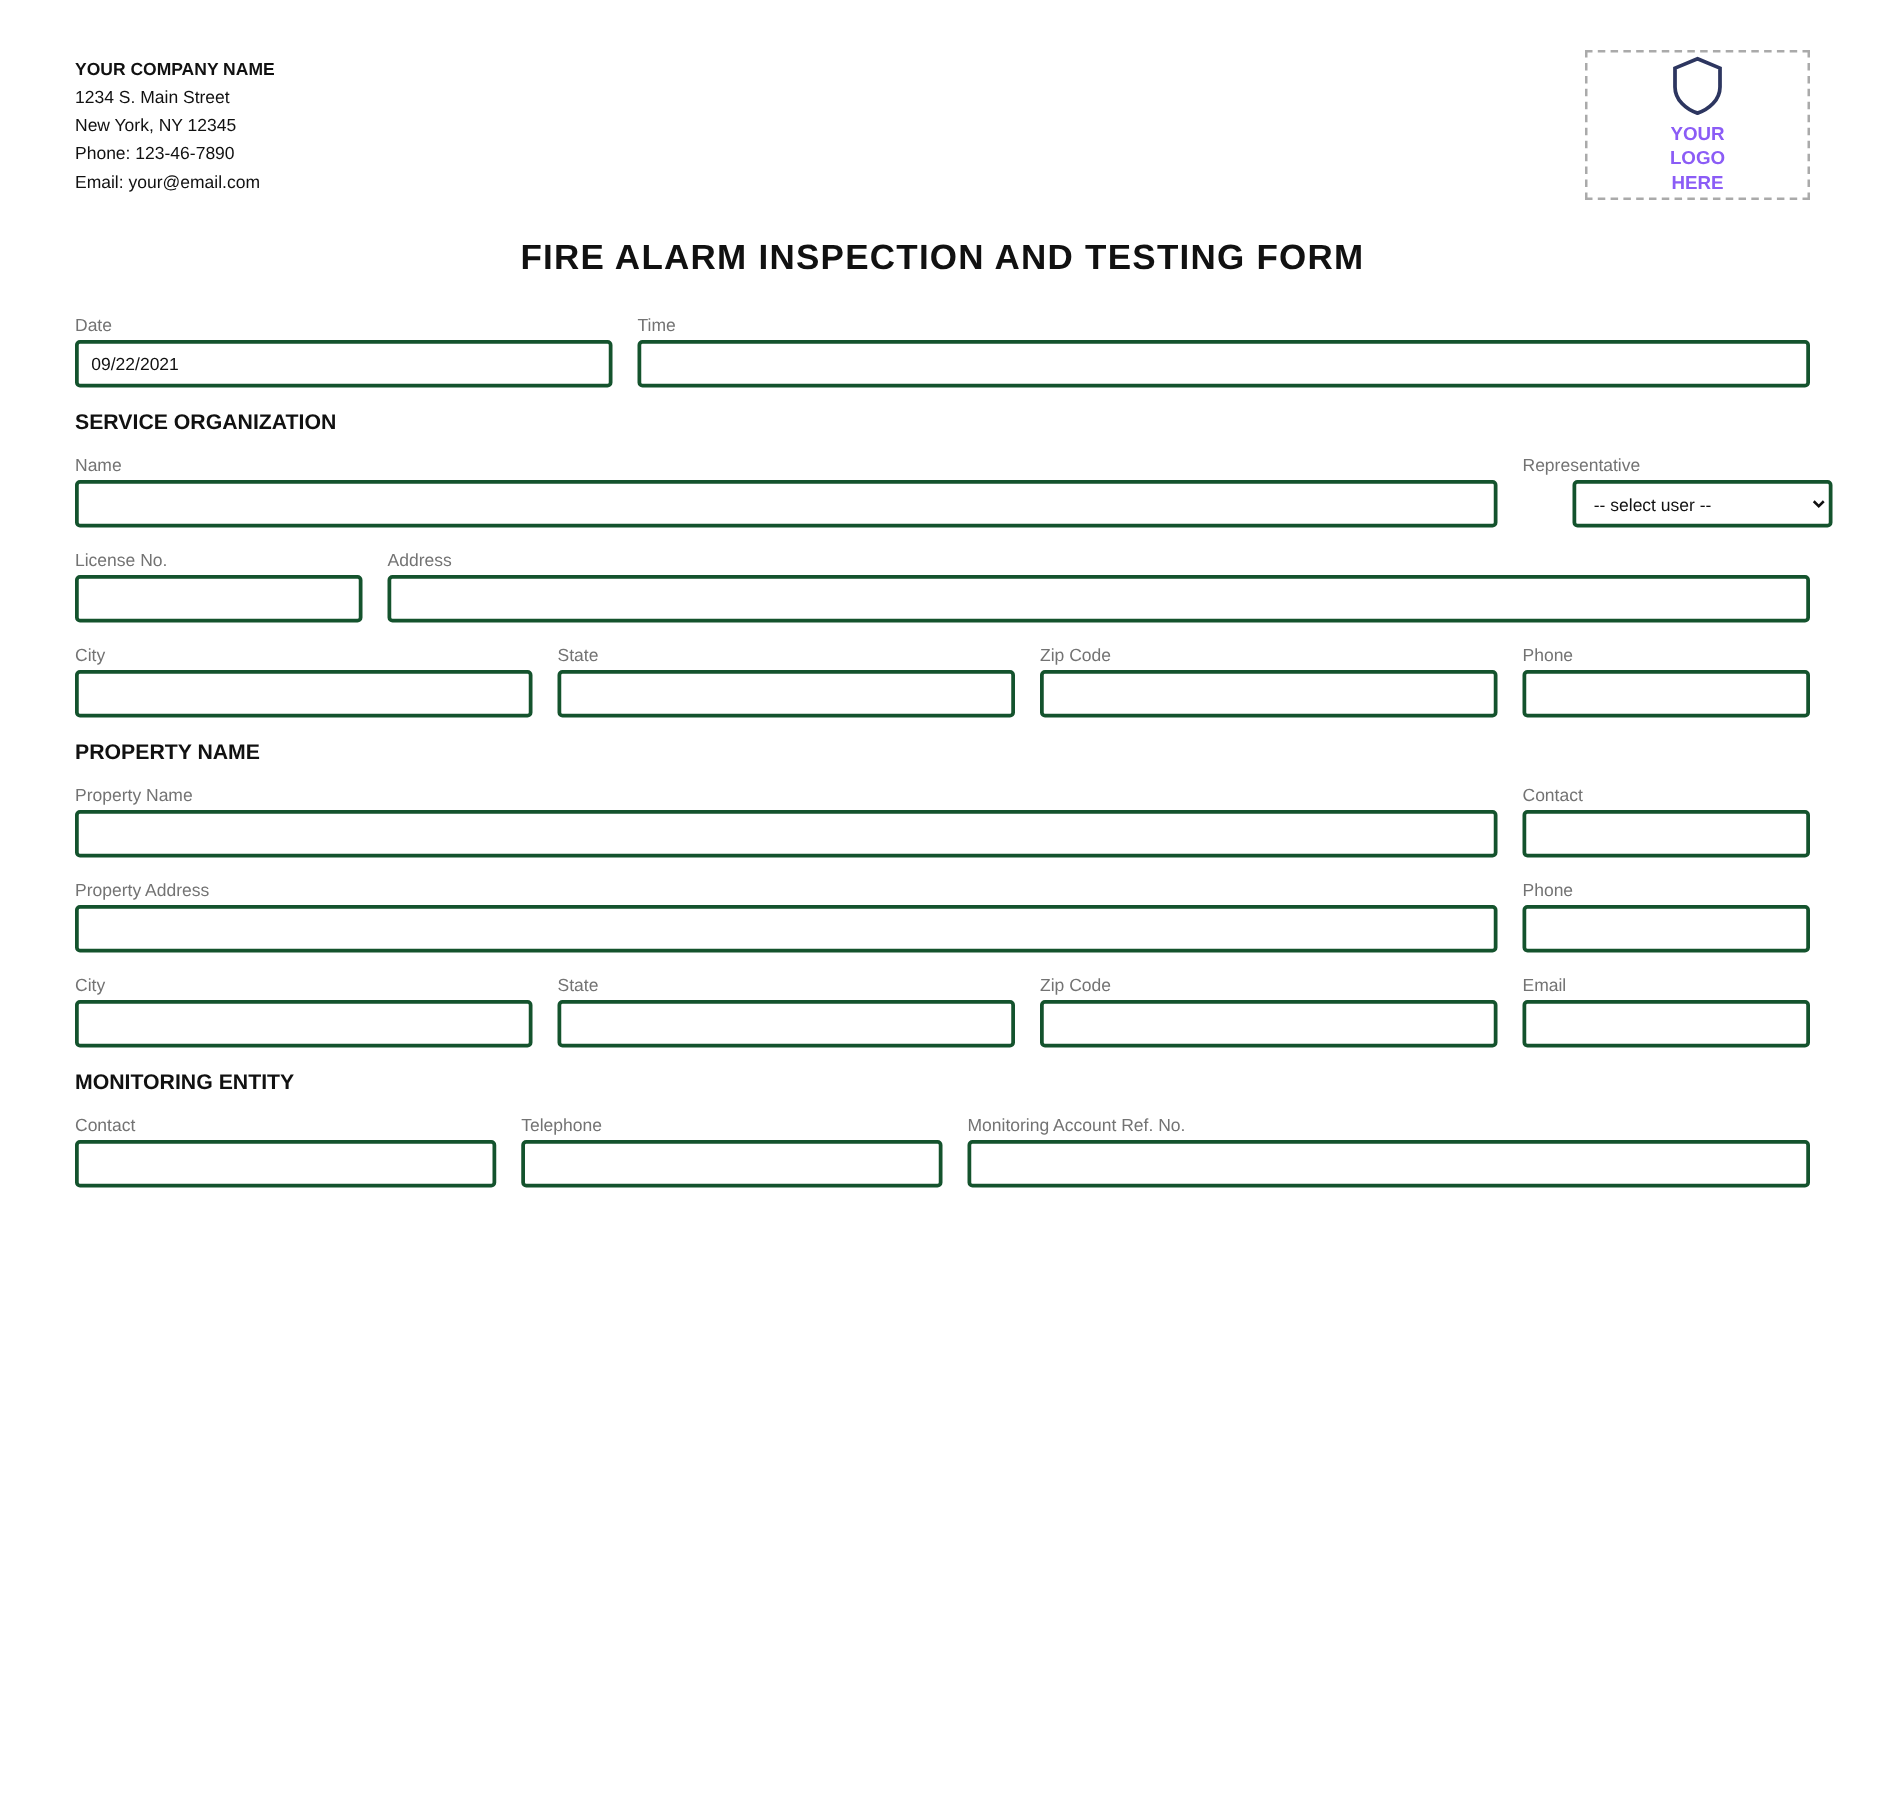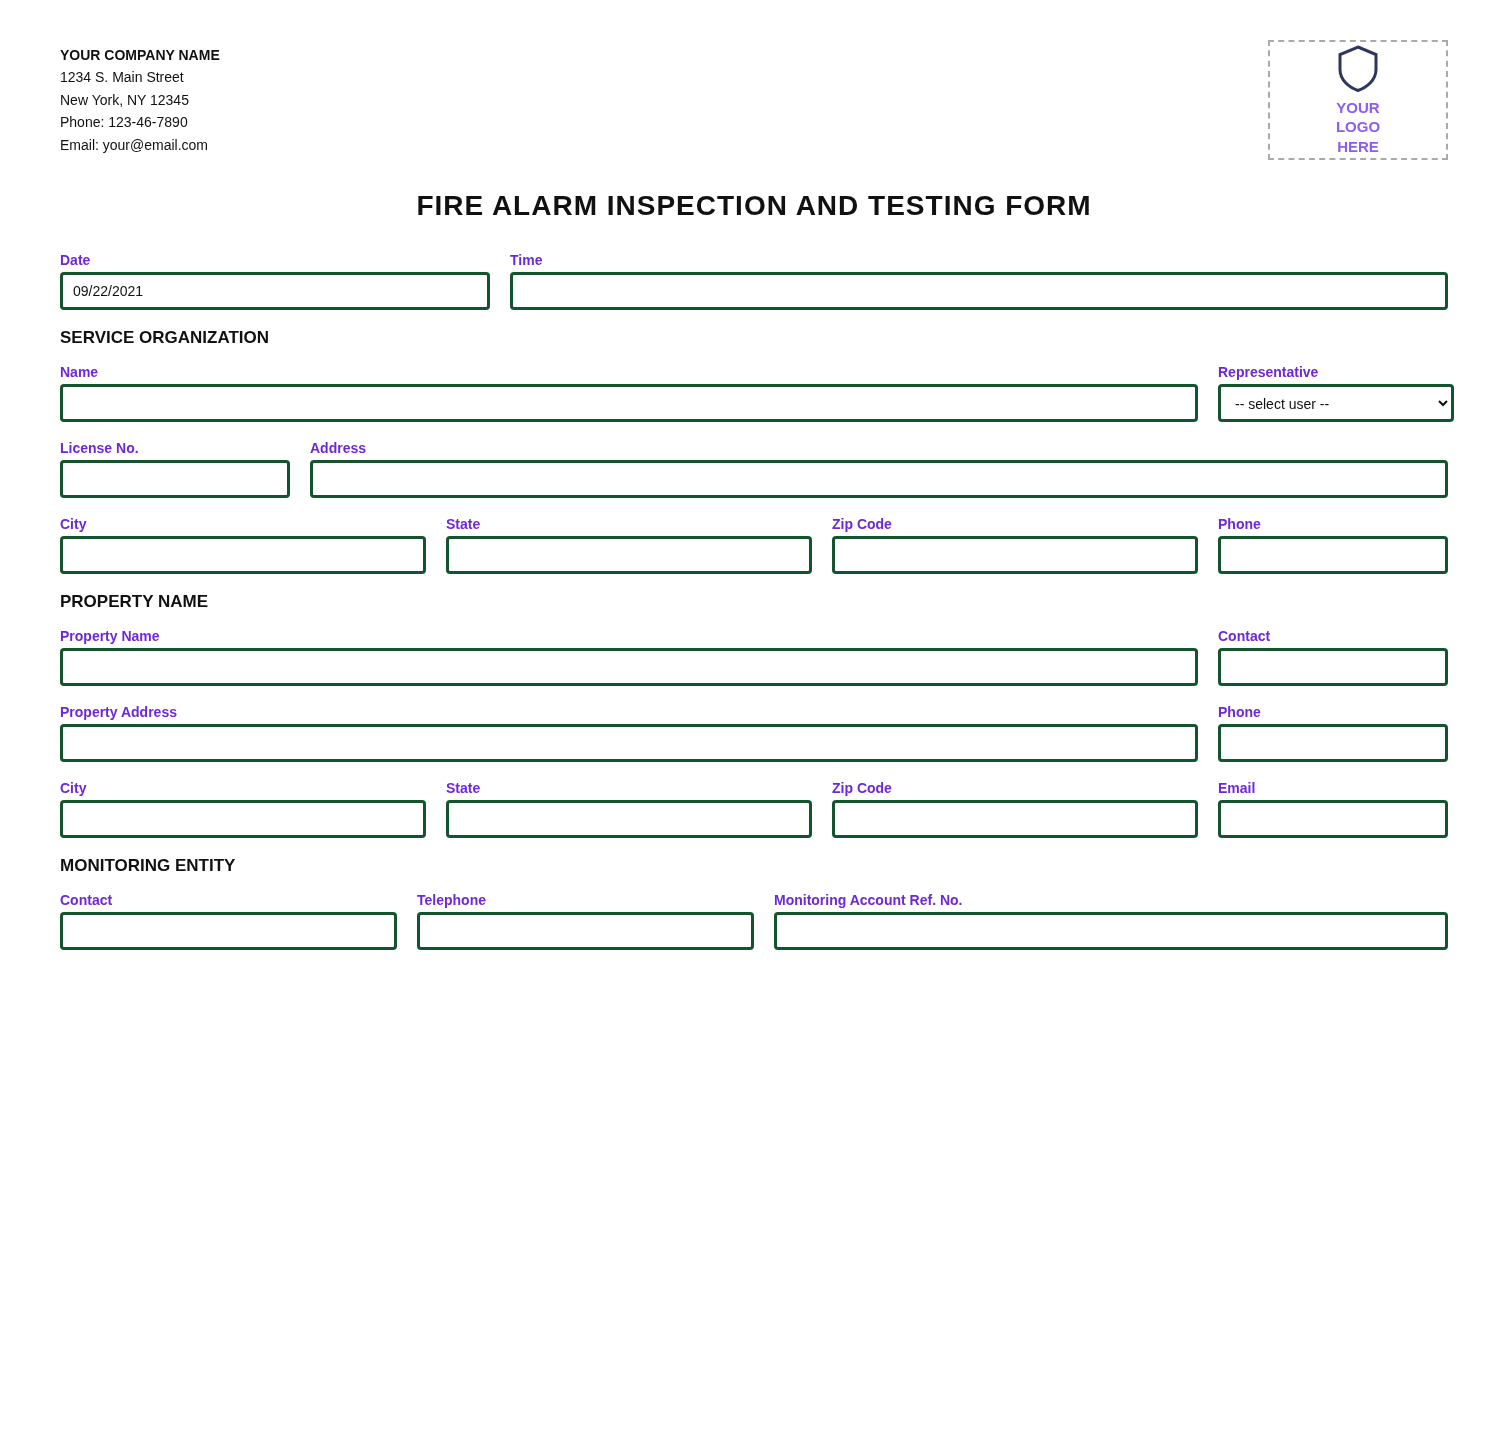--- a/index.html
+++ b/index.html
@@ -64,22 +64,21 @@
       margin-bottom: 18px;
       align-items: flex-end;
     }
     .field-group {
       display: flex;
       flex-direction: column;
       gap: 4px;
     }
     .field-group label {
       font-size: 14px;
-      color: #6d28d9;
-      font-weight: bold;
+      color: #737373;
     }
     .field-group input,
     .field-group select {
       border: 3px solid #14532d;
       border-radius: 4px;
       padding: 8px 10px;
       font-size: 14px;
       background: #fff;
       color: #111;
       height: 38px;
@@ -140,21 +139,21 @@
 
 <div class="section-title">SERVICE ORGANIZATION</div>
 
 <div class="form-row">
   <div class="field-group full-width">
     <label>Name</label>
     <input type="text" style="width: 100%;">
   </div>
   <div class="field-group fixed-right">
     <label>Representative</label>
-    <select style="width:236px;">
+    <select style="width:208px;margin-left:40px;">
       <option>-- select user --</option>
     </select>
   </div>
 </div>
 
 <div class="form-row">
   <div class="field-group fixed-right">
     <label>License No.</label>
     <input type="text" style="width: 230px;">
   </div>

